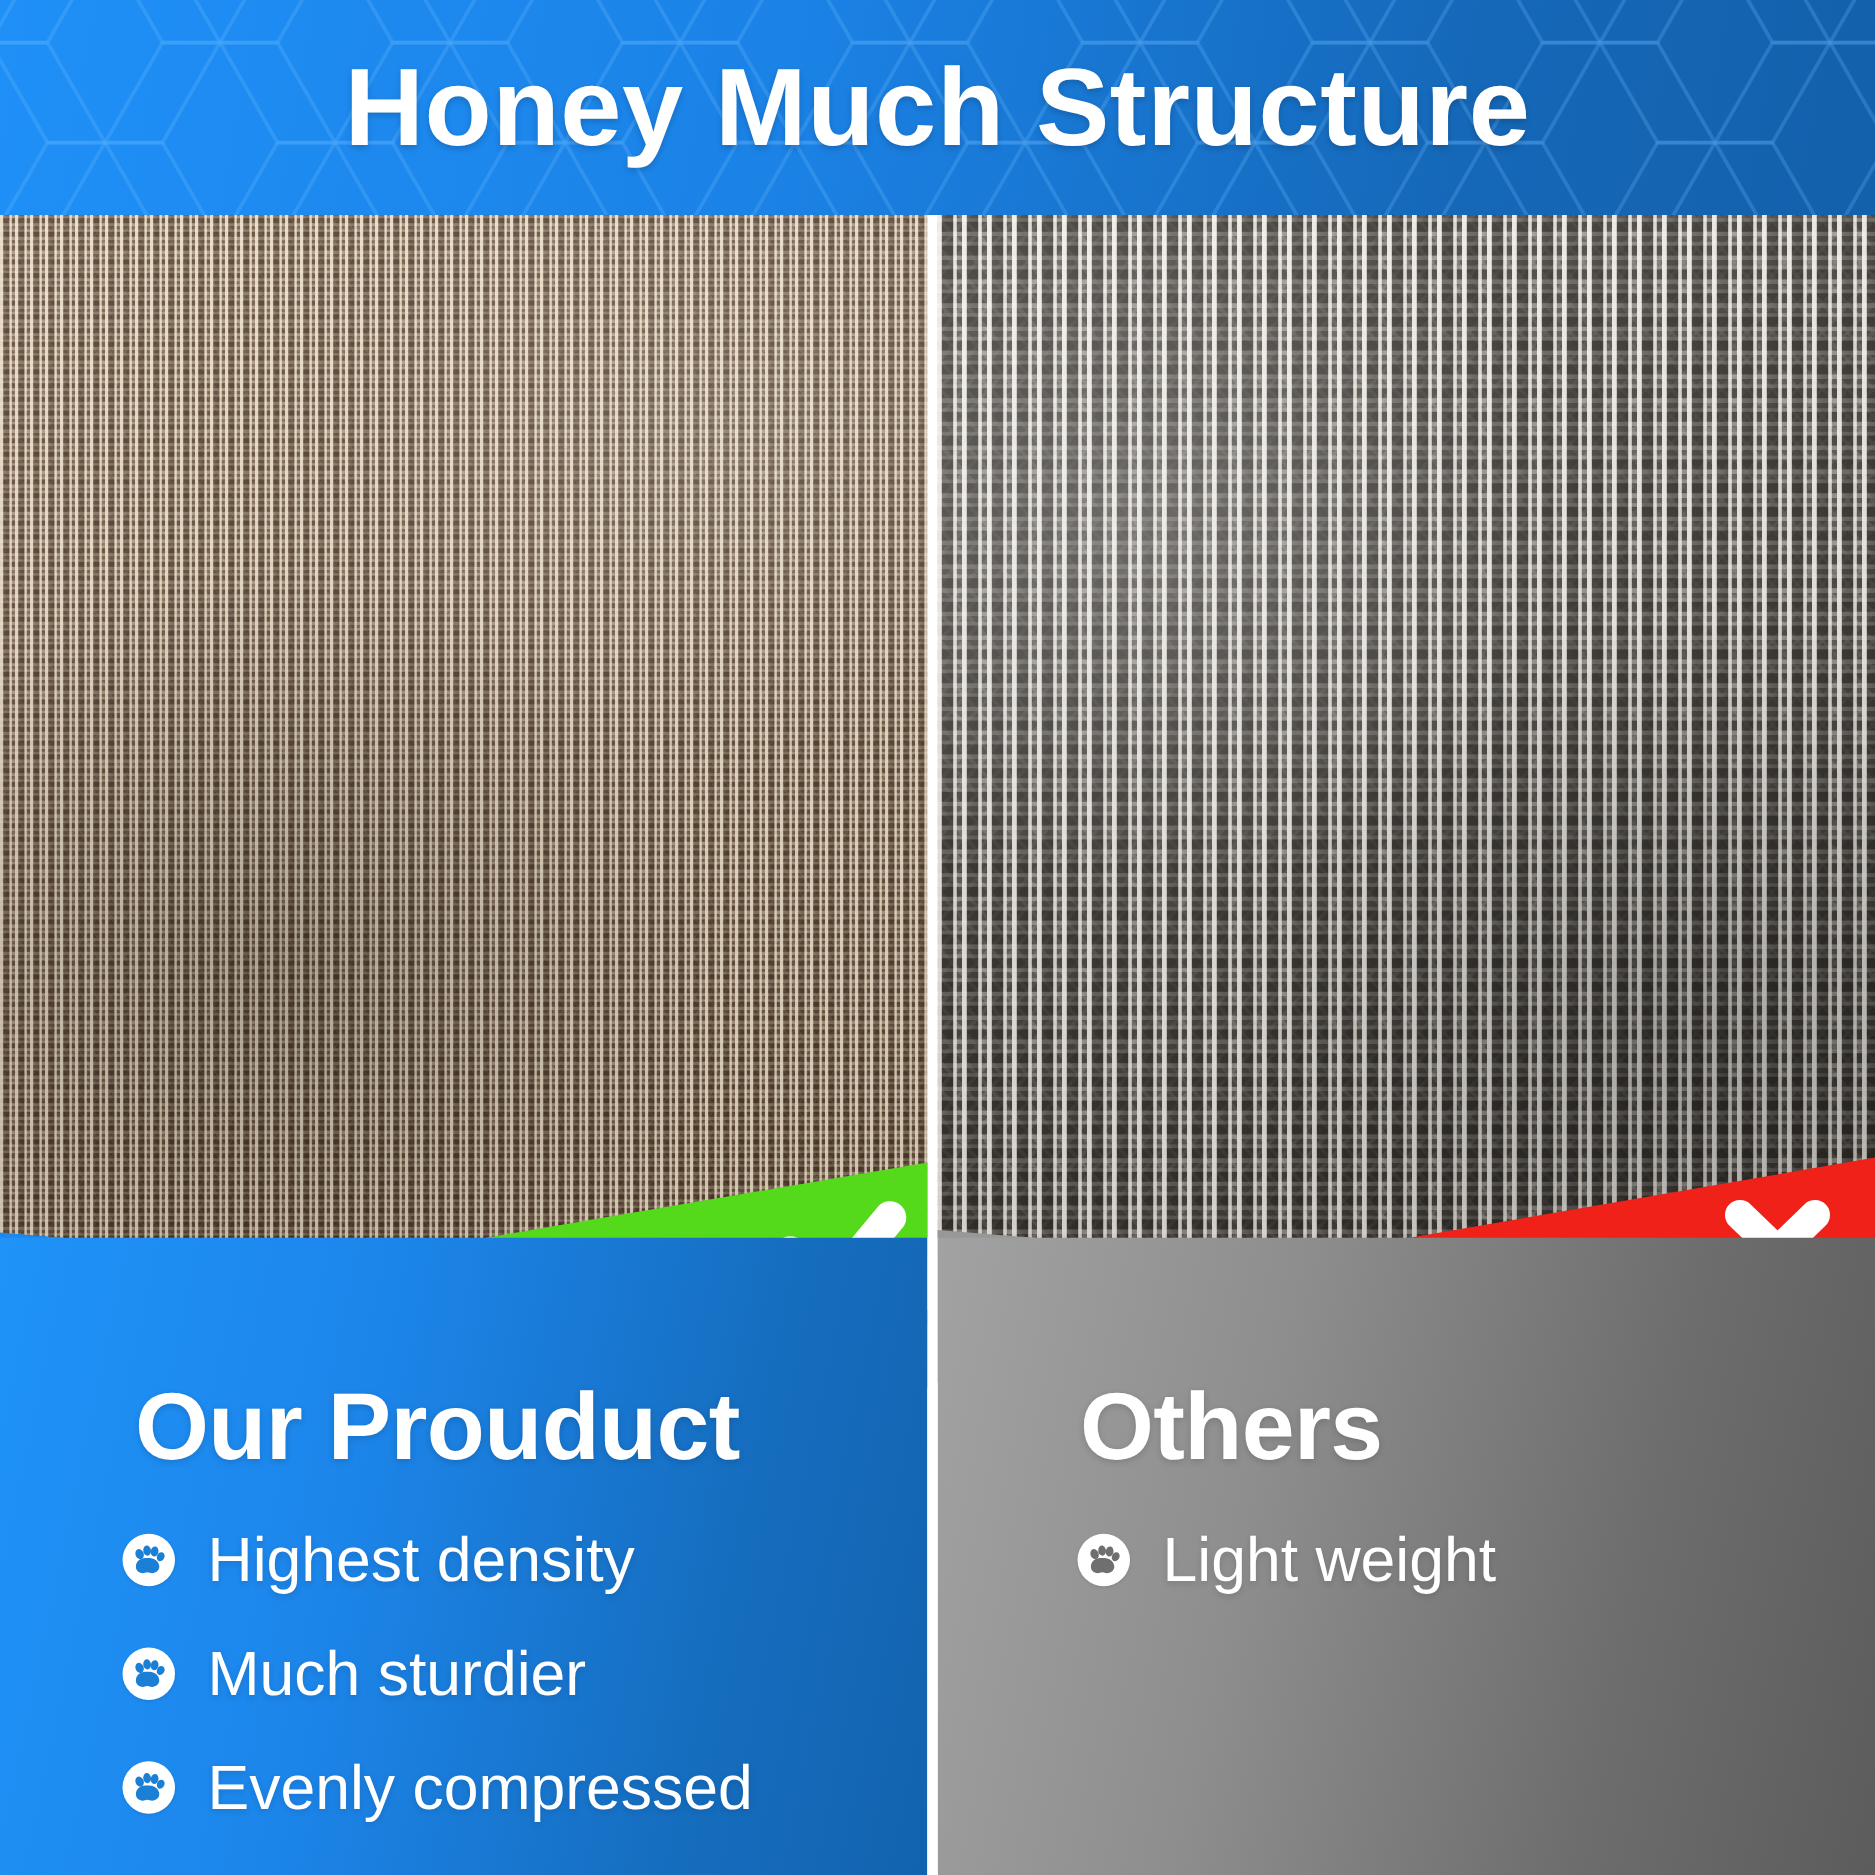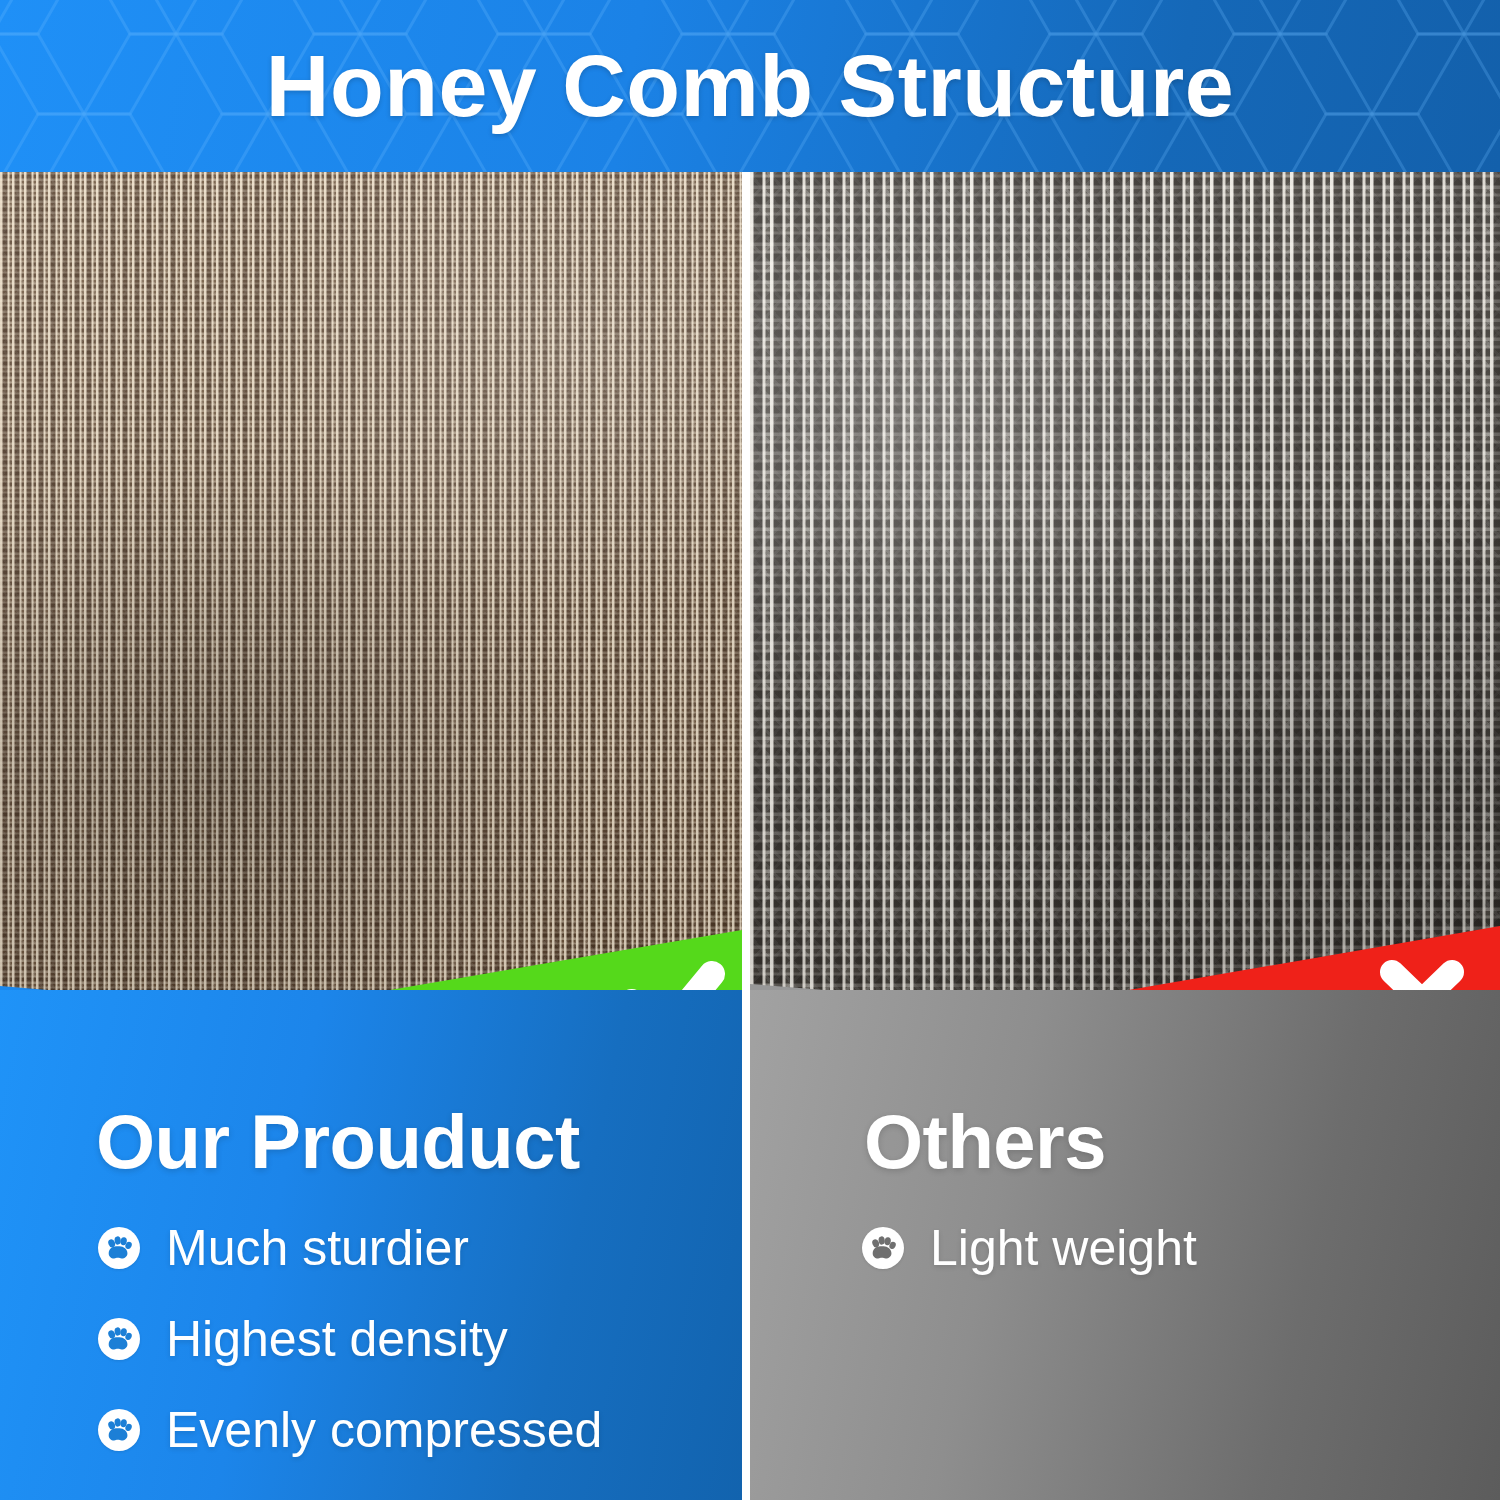--- a/index.html
+++ b/index.html
@@ -165,21 +165,21 @@
   }
 
   .panel-content {
     position: absolute;
     left: 0; top: 0;
     width: 100%; height: 100%;
   }
 
   .panel-heading {
     position: absolute;
-    left: 96px;
+    left: 108px;
     top: 108px;
     color: #ffffff;
     font-size: 76px;
     font-weight: bold;
     letter-spacing: -0.5px;
     white-space: nowrap;
     text-shadow: 0 2px 6px rgba(0,0,0,0.16);
   }
   #panel-right .panel-heading { left: 114px; }
 
@@ -276,21 +276,21 @@
         <use href="#hexcell" x="216" y="160"></use>
         <use href="#hexcell" x="400" y="160"></use>
         <use href="#hexcell" x="584" y="160"></use>
         <use href="#hexcell" x="768" y="160"></use>
         <use href="#hexcell" x="952" y="160"></use>
         <use href="#hexcell" x="1136" y="160"></use>
         <use href="#hexcell" x="1320" y="160"></use>
         <use href="#hexcell" x="1504" y="160"></use>
       </g>
     </svg>
-    <div id="header-title">Honey Comb Structure</div>
+    <div id="header-title">Honey Much Structure</div>
   </div>
 
   <div id="photo-left" class="photo-col">
     <div id="tex-left-base" class="photo-base"></div>
     <div id="tex-left-weave" class="photo-base"></div>
     <div id="tex-left-shade" class="photo-base"></div>
   </div>
 
   <div id="photo-right" class="photo-col">
     <div id="tex-right-base" class="photo-base"></div>
@@ -317,20 +317,32 @@
     <g>
       <path d="M 1392 972 L 1452 1030 M 1452 972 L 1392 1030" fill="none" stroke="#ffffff" stroke-width="24" stroke-linecap="round"></path>
     </g>
   </svg>
 
   <div id="panel-left" class="panel">
     <div class="panel-bg"></div>
     <div class="panel-content">
       <div class="panel-heading">Our Prouduct</div>
       <ul class="feature-list">
+        <li class="feature-item">
+          <span class="paw-badge">
+            <svg width="30" height="30" viewBox="0 0 32 32">
+              <ellipse cx="8.2" cy="11.0" rx="3.5" ry="4.4" fill="#1c7fd6" transform="rotate(-22 8.2 11.0)"></ellipse>
+              <ellipse cx="14.6" cy="8.0" rx="3.3" ry="4.4" fill="#1c7fd6" transform="rotate(-8 14.6 8.0)"></ellipse>
+              <ellipse cx="21.0" cy="8.8" rx="3.3" ry="4.3" fill="#1c7fd6" transform="rotate(10 21.0 8.8)"></ellipse>
+              <ellipse cx="26.2" cy="13.2" rx="3.2" ry="4.0" fill="#1c7fd6" transform="rotate(26 26.2 13.2)"></ellipse>
+              <path d="M16.6 14.2c4.4 0 8.4 3.4 8.4 7.4 0 3.4-2.8 5.6-6.2 5.6-1.6 0-2.2-.7-4.0-.7s-2.4.7-4.0.7c-3.4 0-5.8-2.2-5.8-5.6 0-4.0 3.6-7.4 7.8-7.4z" fill="#1c7fd6"></path>
+            </svg>
+          </span>
+          <span class="feature-label">Highest density</span>
+        </li>
         <li class="feature-item">
           <span class="paw-badge">
             <svg width="30" height="30" viewBox="0 0 32 32">
               <ellipse cx="8.2" cy="11.0" rx="3.5" ry="4.4" fill="#1c7fd6" transform="rotate(-22 8.2 11.0)"></ellipse>
               <ellipse cx="14.6" cy="8.0" rx="3.3" ry="4.4" fill="#1c7fd6" transform="rotate(-8 14.6 8.0)"></ellipse>
               <ellipse cx="21.0" cy="8.8" rx="3.3" ry="4.3" fill="#1c7fd6" transform="rotate(10 21.0 8.8)"></ellipse>
               <ellipse cx="26.2" cy="13.2" rx="3.2" ry="4.0" fill="#1c7fd6" transform="rotate(26 26.2 13.2)"></ellipse>
               <path d="M16.6 14.2c4.4 0 8.4 3.4 8.4 7.4 0 3.4-2.8 5.6-6.2 5.6-1.6 0-2.2-.7-4.0-.7s-2.4.7-4.0.7c-3.4 0-5.8-2.2-5.8-5.6 0-4.0 3.6-7.4 7.8-7.4z" fill="#1c7fd6"></path>
             </svg>
           </span>
@@ -339,32 +351,20 @@
         <li class="feature-item">
           <span class="paw-badge">
             <svg width="30" height="30" viewBox="0 0 32 32">
               <ellipse cx="8.2" cy="11.0" rx="3.5" ry="4.4" fill="#1c7fd6" transform="rotate(-22 8.2 11.0)"></ellipse>
               <ellipse cx="14.6" cy="8.0" rx="3.3" ry="4.4" fill="#1c7fd6" transform="rotate(-8 14.6 8.0)"></ellipse>
               <ellipse cx="21.0" cy="8.8" rx="3.3" ry="4.3" fill="#1c7fd6" transform="rotate(10 21.0 8.8)"></ellipse>
               <ellipse cx="26.2" cy="13.2" rx="3.2" ry="4.0" fill="#1c7fd6" transform="rotate(26 26.2 13.2)"></ellipse>
               <path d="M16.6 14.2c4.4 0 8.4 3.4 8.4 7.4 0 3.4-2.8 5.6-6.2 5.6-1.6 0-2.2-.7-4.0-.7s-2.4.7-4.0.7c-3.4 0-5.8-2.2-5.8-5.6 0-4.0 3.6-7.4 7.8-7.4z" fill="#1c7fd6"></path>
             </svg>
           </span>
-          <span class="feature-label">Highest density</span>
-        </li>
-        <li class="feature-item">
-          <span class="paw-badge">
-            <svg width="30" height="30" viewBox="0 0 32 32">
-              <ellipse cx="8.2" cy="11.0" rx="3.5" ry="4.4" fill="#1c7fd6" transform="rotate(-22 8.2 11.0)"></ellipse>
-              <ellipse cx="14.6" cy="8.0" rx="3.3" ry="4.4" fill="#1c7fd6" transform="rotate(-8 14.6 8.0)"></ellipse>
-              <ellipse cx="21.0" cy="8.8" rx="3.3" ry="4.3" fill="#1c7fd6" transform="rotate(10 21.0 8.8)"></ellipse>
-              <ellipse cx="26.2" cy="13.2" rx="3.2" ry="4.0" fill="#1c7fd6" transform="rotate(26 26.2 13.2)"></ellipse>
-              <path d="M16.6 14.2c4.4 0 8.4 3.4 8.4 7.4 0 3.4-2.8 5.6-6.2 5.6-1.6 0-2.2-.7-4.0-.7s-2.4.7-4.0.7c-3.4 0-5.8-2.2-5.8-5.6 0-4.0 3.6-7.4 7.8-7.4z" fill="#1c7fd6"></path>
-            </svg>
-          </span>
           <span class="feature-label">Evenly compressed</span>
         </li>
       </ul>
     </div>
   </div>
 
   <div id="panel-right" class="panel">
     <div class="panel-bg"></div>
     <div class="panel-content">
       <div class="panel-heading">Others</div>

